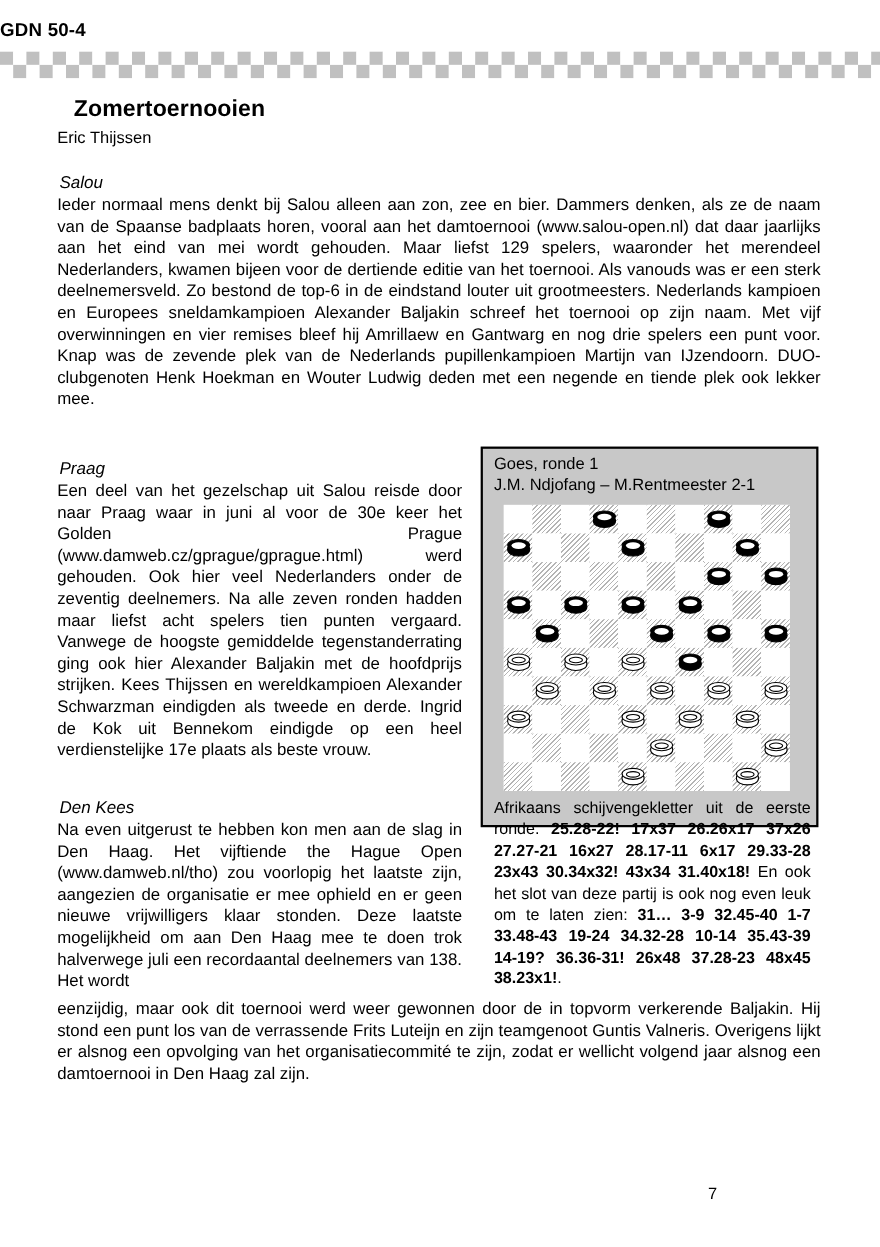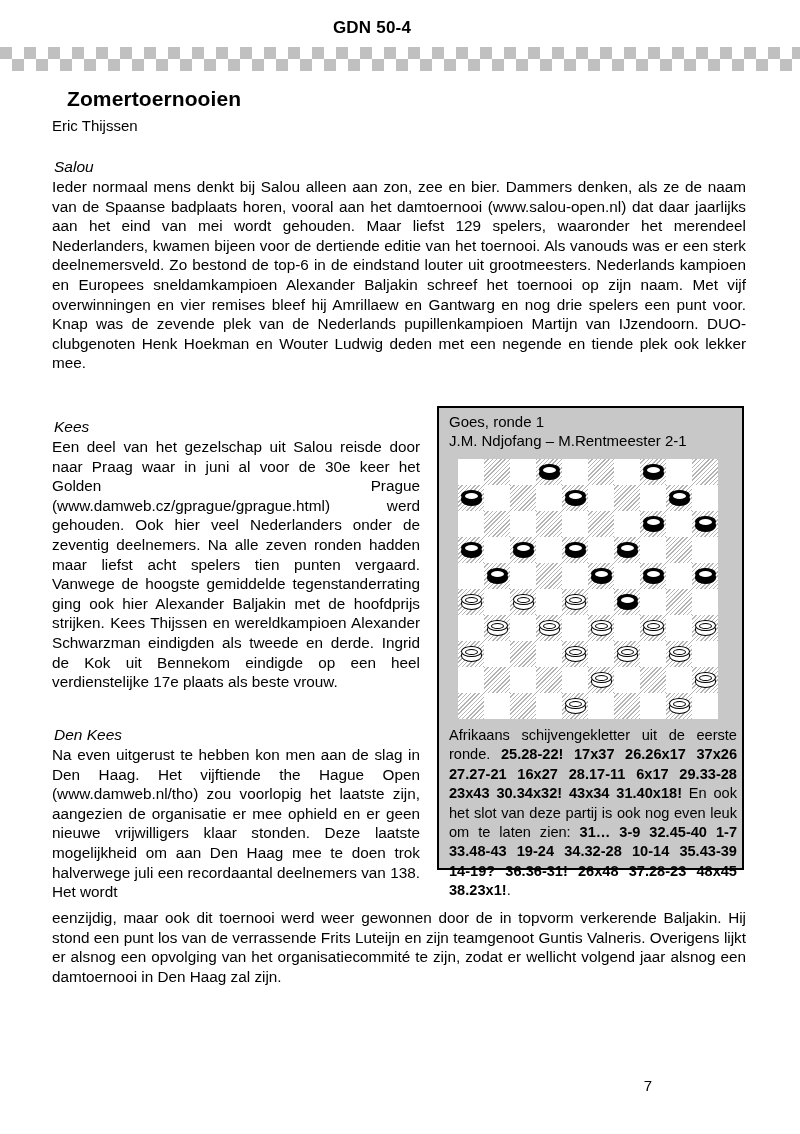--- a/index.html
+++ b/index.html
@@ -6,21 +6,21 @@
   body{
     width:800px;height:1134px;background:#ffffff;
     font-family:"Liberation Sans", sans-serif;
     color:#000;position:relative;overflow:hidden;
   }
   .page{position:absolute;inset:0;}
 
   
   .hdr-title{
     position:absolute;left:0;right:56px;top:18px;
-    text-align:center;font-weight:bold;font-size:17px;letter-spacing:.2px;
+    text-align:left;font-weight:bold;font-size:17px;letter-spacing:.2px;
   }
   .checker-band{
     position:absolute;left:0;right:0;top:47px;height:24px;
     display:flex;flex-direction:column;
   }
   .checker-row{flex:1;display:flex;}
   .checker-cell{width:12px;height:12px;flex:0 0 12px;}
 
   
   .art-title{
@@ -40,21 +40,21 @@
     margin:0;hyphens:none;
   }
 
   #block-salou{position:absolute;left:52px;top:158px;width:694px;}
   #block-praag{position:absolute;left:52px;top:418px;width:368px;}
   #block-denhaag{position:absolute;left:52px;top:726px;width:368px;}
   #block-closing{position:absolute;left:52px;top:908px;width:694px;}
 
   
   .diagram{
-    position:absolute;left:437px;top:406px;width:307px;height:464px;
+    position:absolute;left:437px;top:406px;width:307px;height:346px;
     background:#c8c8c8;border:2px solid #000;box-sizing:border-box;
   }
   .diag-cap{
     position:absolute;left:10px;top:4px;width:286px;
     font-size:15px;line-height:19px;
   }
   .board{
     position:absolute;left:19px;top:51px;
     width:260px;height:260px;
     display:grid;grid-template-columns:repeat(10,26px);
@@ -253,21 +253,21 @@
 
   <div class="art-title">Zomertoernooien</div>
   <div class="byline">Eric Thijssen</div>
 
   <div id="block-salou">
     <div class="sec-head">Salou</div>
     <p class="para">Ieder normaal mens denkt bij Salou alleen aan zon, zee en bier. Dammers denken, als ze de naam van de Spaanse badplaats horen, vooral aan het damtoernooi (www.salou-open.nl) dat daar jaarlijks aan het eind van mei wordt gehouden. Maar liefst 129 spelers, waaronder het merendeel Nederlanders, kwamen bijeen voor de dertiende editie van het toernooi. Als vanouds was er een sterk deelnemersveld. Zo bestond de top-6 in de eindstand louter uit grootmeesters. Nederlands kampioen en Europees sneldamkampioen Alexander Baljakin schreef het toernooi op zijn naam. Met vijf overwinningen en vier remises bleef hij Amrillaew en Gantwarg en nog drie spelers een punt voor. Knap was de zevende plek van de Nederlands pupillenkampioen Martijn van IJzendoorn. DUO-clubgenoten Henk Hoekman en Wouter Ludwig deden met een negende en tiende plek ook lekker mee.</p>
   </div>
 
   <div id="block-praag">
-    <div class="sec-head">Kees</div>
+    <div class="sec-head">Praag</div>
     <p class="para">Een deel van het gezelschap uit Salou reisde door naar Praag waar in juni al voor de 30e keer het Golden Prague (www.damweb.cz/gprague/gprague.html)  werd gehouden. Ook hier veel Nederlanders onder de zeventig deelnemers. Na alle zeven ronden hadden maar liefst acht spelers tien punten vergaard. Vanwege de hoogste gemiddelde tegenstanderrating ging ook hier Alexander Baljakin met de hoofdprijs strijken. Kees Thijssen en wereldkampioen Alexander Schwarzman eindigden als tweede en derde. Ingrid de Kok uit Bennekom eindigde op een heel verdienstelijke 17e plaats als beste vrouw.</p>
   </div>
 
   <div id="block-denhaag">
     <div class="sec-head">Den Kees</div>
     <p class="para">Na even uitgerust te hebben kon men aan de slag in Den Haag. Het vijftiende the Hague Open (www.damweb.nl/tho) zou voorlopig het laatste zijn, aangezien de organisatie er mee ophield en er geen nieuwe vrijwilligers klaar stonden. Deze laatste mogelijkheid om aan Den Haag mee te doen trok halverwege juli een recordaantal deelnemers van 138. Het wordt</p>
   </div>
 
   <div id="block-closing">
     <p class="para">eenzijdig, maar ook dit toernooi werd weer gewonnen door de in topvorm verkerende Baljakin. Hij stond een punt los van de verrassende Frits Luteijn en zijn teamgenoot Guntis Valneris. Overigens lijkt er alsnog een opvolging van het organisatiecommité te zijn, zodat er wellicht volgend jaar alsnog een damtoernooi in Den Haag zal zijn.</p>

